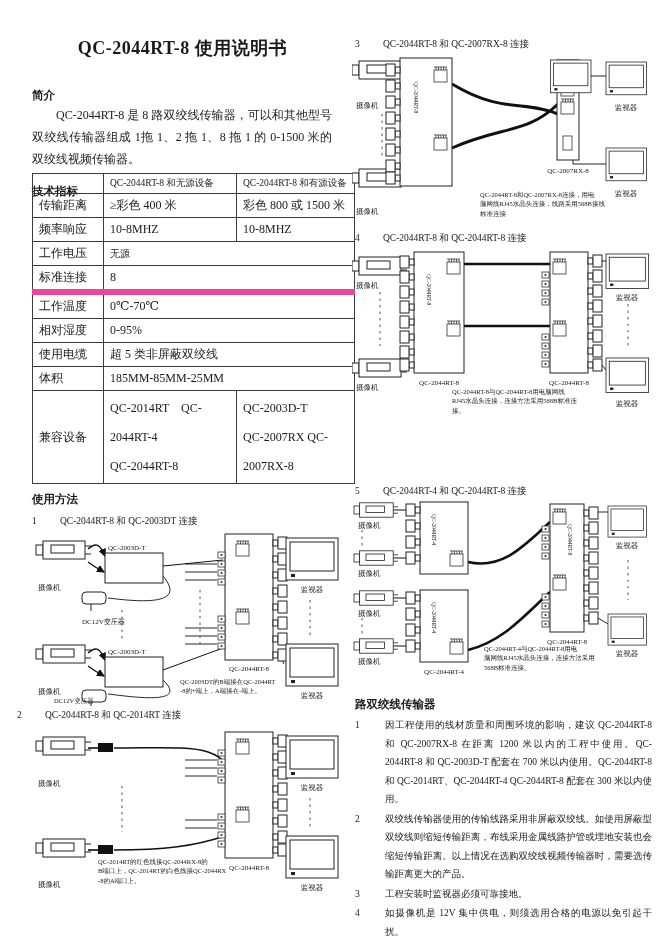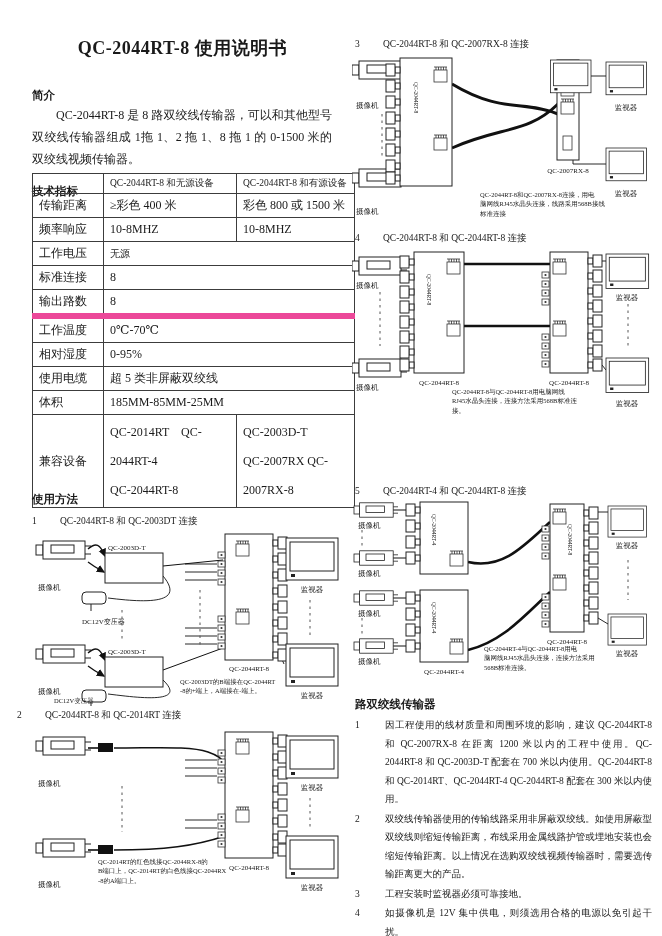--- a/index.html
+++ b/index.html
@@ -95,24 +95,20 @@
     <td class="c2">10-8MHZ</td>
   </tr>
   <tr>
     <td class="lbl">工作电压</td>
     <td colspan="2" style="font-size:10px;">无源</td>
   </tr>
   <tr>
     <td class="lbl">标准连接</td>
     <td colspan="2">8</td>
   </tr>
-  <tr>
-    <td class="lbl">输出路数</td>
-    <td colspan="2">8</td>
-  </tr>
   <tr class="thick">
     <td class="lbl">工作温度</td>
     <td colspan="2">0℃-70℃</td>
   </tr>
   <tr>
     <td class="lbl">相对湿度</td>
     <td colspan="2">0-95%</td>
   </tr>
   <tr>
     <td class="lbl">使用电缆</td>

